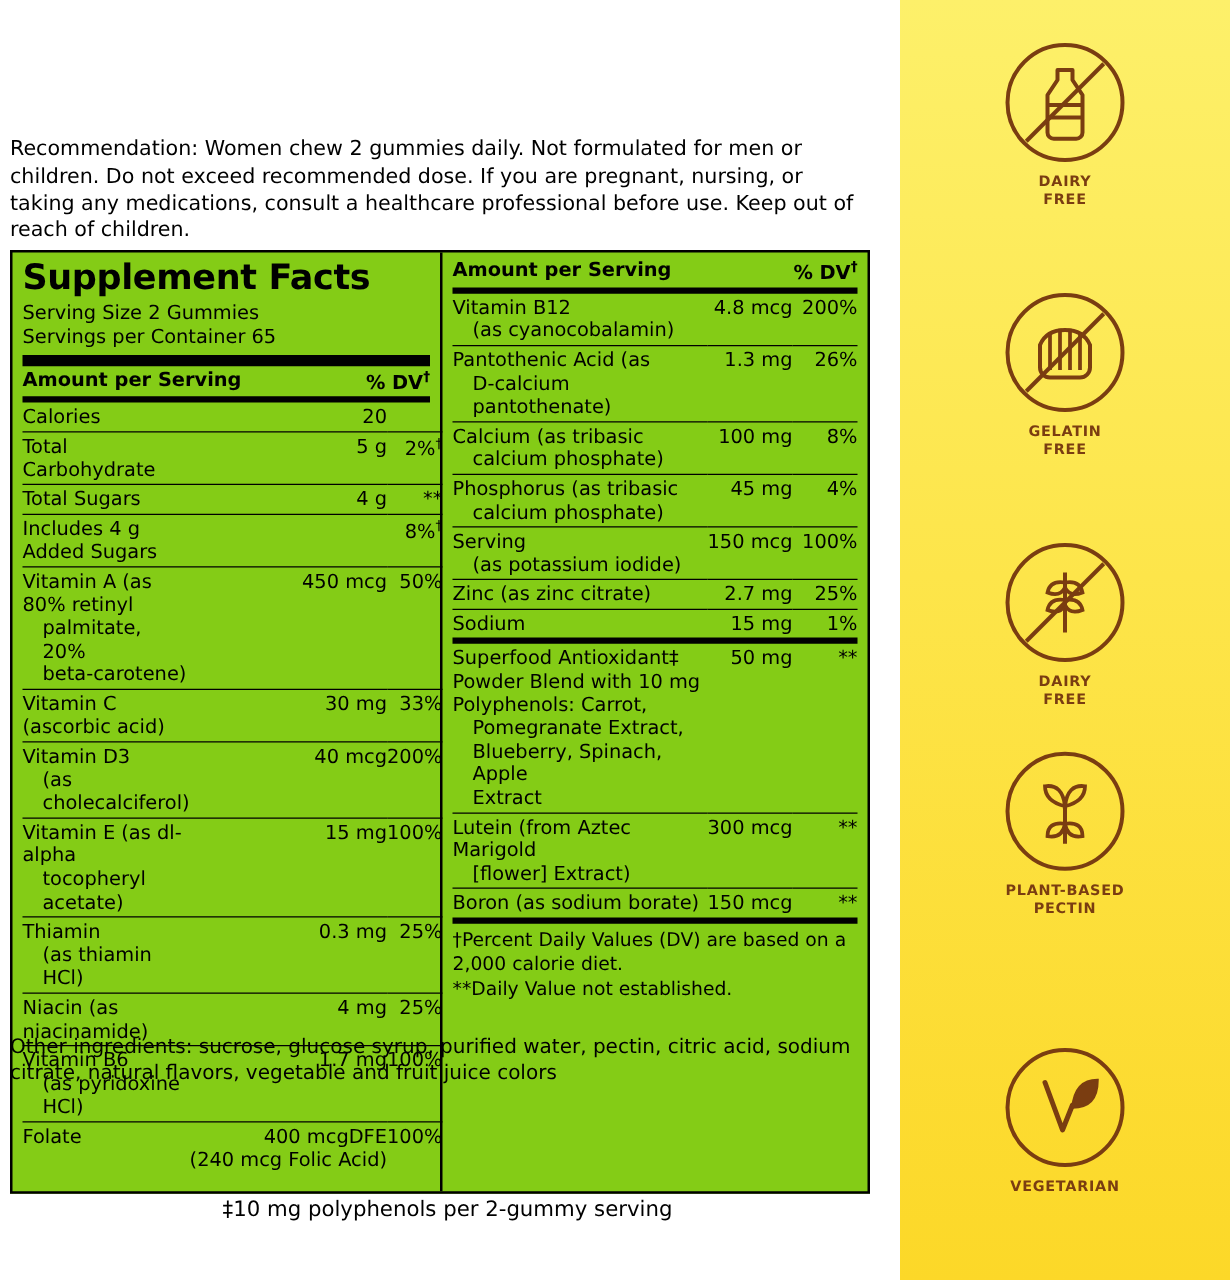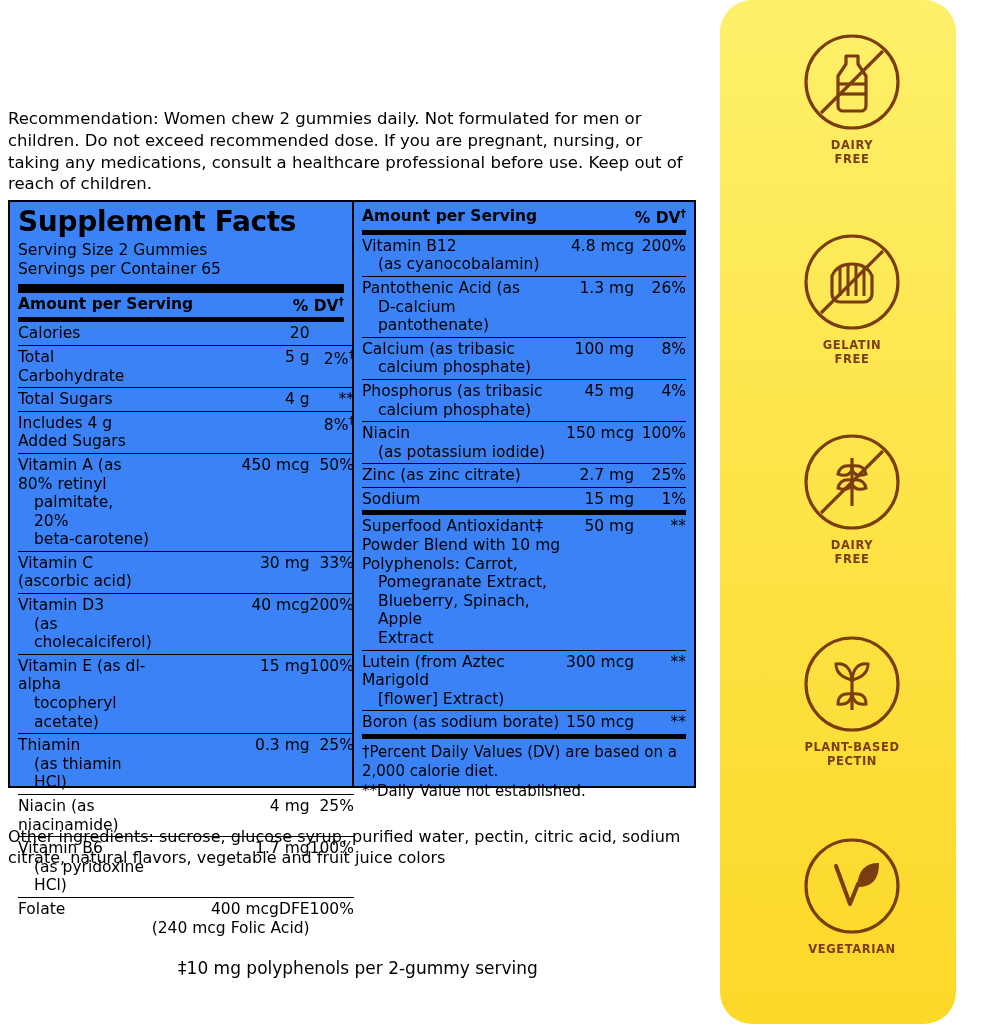--- a/index.html
+++ b/index.html
@@ -32,23 +32,23 @@
     font-size: 16.5px;
     line-height: 1.32;
   }
   #recommendation b { font-weight: normal; }
 
   
   #sf-panel {
     position: absolute;
     left: 8px; top: 200px;
     width: 688px;
-    height: 588px;
+    height: 755px;
     border: 2px solid #000;
-    background: #3b82f6;
+    background: #84cc16;
     display: flex;
   }
   .sf-col { padding: 0; }
   .sf-left {
     width: 344px;
     border-right: 2px solid #000;
     padding: 3px 8px 0 8px;
   }
   .sf-right {
     width: 344px;
@@ -110,23 +110,22 @@
     left: 8px; top: 958px;
     width: 700px;
     text-align: center;
     font-size: 17px;
   }
 
   
   #right {
     position: absolute;
     left: 720px; top: 0;
-    width: 236px; height: 1024px;
+    width: 264px; height: 1024px;
     background: linear-gradient(180deg,#fdf06a 0%, #fde54a 45%, #fcd828 100%);
-    border-radius: 32px;
   }
   .badge {
     position: absolute;
     left: 0; width: 264px;
     text-align: center;
     color: #7a3d11;
   }
   .badge .circle-wrap {
     width: 100px; height: 100px;
     margin: 0 auto;
@@ -295,21 +294,21 @@
           <tr>
             <td class="nm">
               <span>Phosphorus (as tribasic</span>
               <span class="sub">calcium phosphate)</span>
             </td>
             <td class="amt">45 mg</td>
             <td class="dv">4%</td>
           </tr>
           <tr>
             <td class="nm">
-              <span>Niacin</span>
+              <span>Serving</span>
               <span class="sub">(as potassium iodide)</span>
             </td>
             <td class="amt">150 mcg</td>
             <td class="dv">100%</td>
           </tr>
           <tr>
             <td class="nm">Zinc (as zinc citrate)</td>
             <td class="amt">2.7 mg</td>
             <td class="dv">25%</td>
           </tr>
@@ -402,21 +401,21 @@
           <path d="M50 48 q-12 -2 -14 8 q10 4 14 -4 z" fill="none" stroke="#7a3d11" stroke-width="3"></path>
           <path d="M50 48 q12 -2 14 8 q-10 4 -14 -4 z" fill="none" stroke="#7a3d11" stroke-width="3"></path>
           <line x1="19" y1="81" x2="81" y2="19" stroke="#7a3d11" stroke-width="3.2"></line>
         </svg>
       </div>
       <div class="cap">
         <span>DAIRY</span><br><span>FREE</span>
       </div>
     </div>
 
-    <div class="badge" style="top:634px">
+    <div class="badge" style="top:599px">
       <div class="circle-wrap">
         <svg width="100" height="100" viewBox="0 0 100 100">
           <circle cx="50" cy="50" r="46" fill="none" stroke="#7a3d11" stroke-width="3.2"></circle>
           <path d="M50 76 v-34" stroke="#7a3d11" stroke-width="3.2" fill="none"></path>
           <path d="M50 46 q-16 -4 -16 -16 q14 -2 16 16 z" fill="none" stroke="#7a3d11" stroke-width="3"></path>
           <path d="M50 46 q16 -4 16 -16 q-14 -2 -16 16 z" fill="none" stroke="#7a3d11" stroke-width="3"></path>
           <path d="M50 60 q-14 -2 -14 10 q12 2 14 -10 z" fill="none" stroke="#7a3d11" stroke-width="3"></path>
           <path d="M50 60 q14 -2 14 10 q-12 2 -14 -10 z" fill="none" stroke="#7a3d11" stroke-width="3"></path>
         </svg>
       </div>

